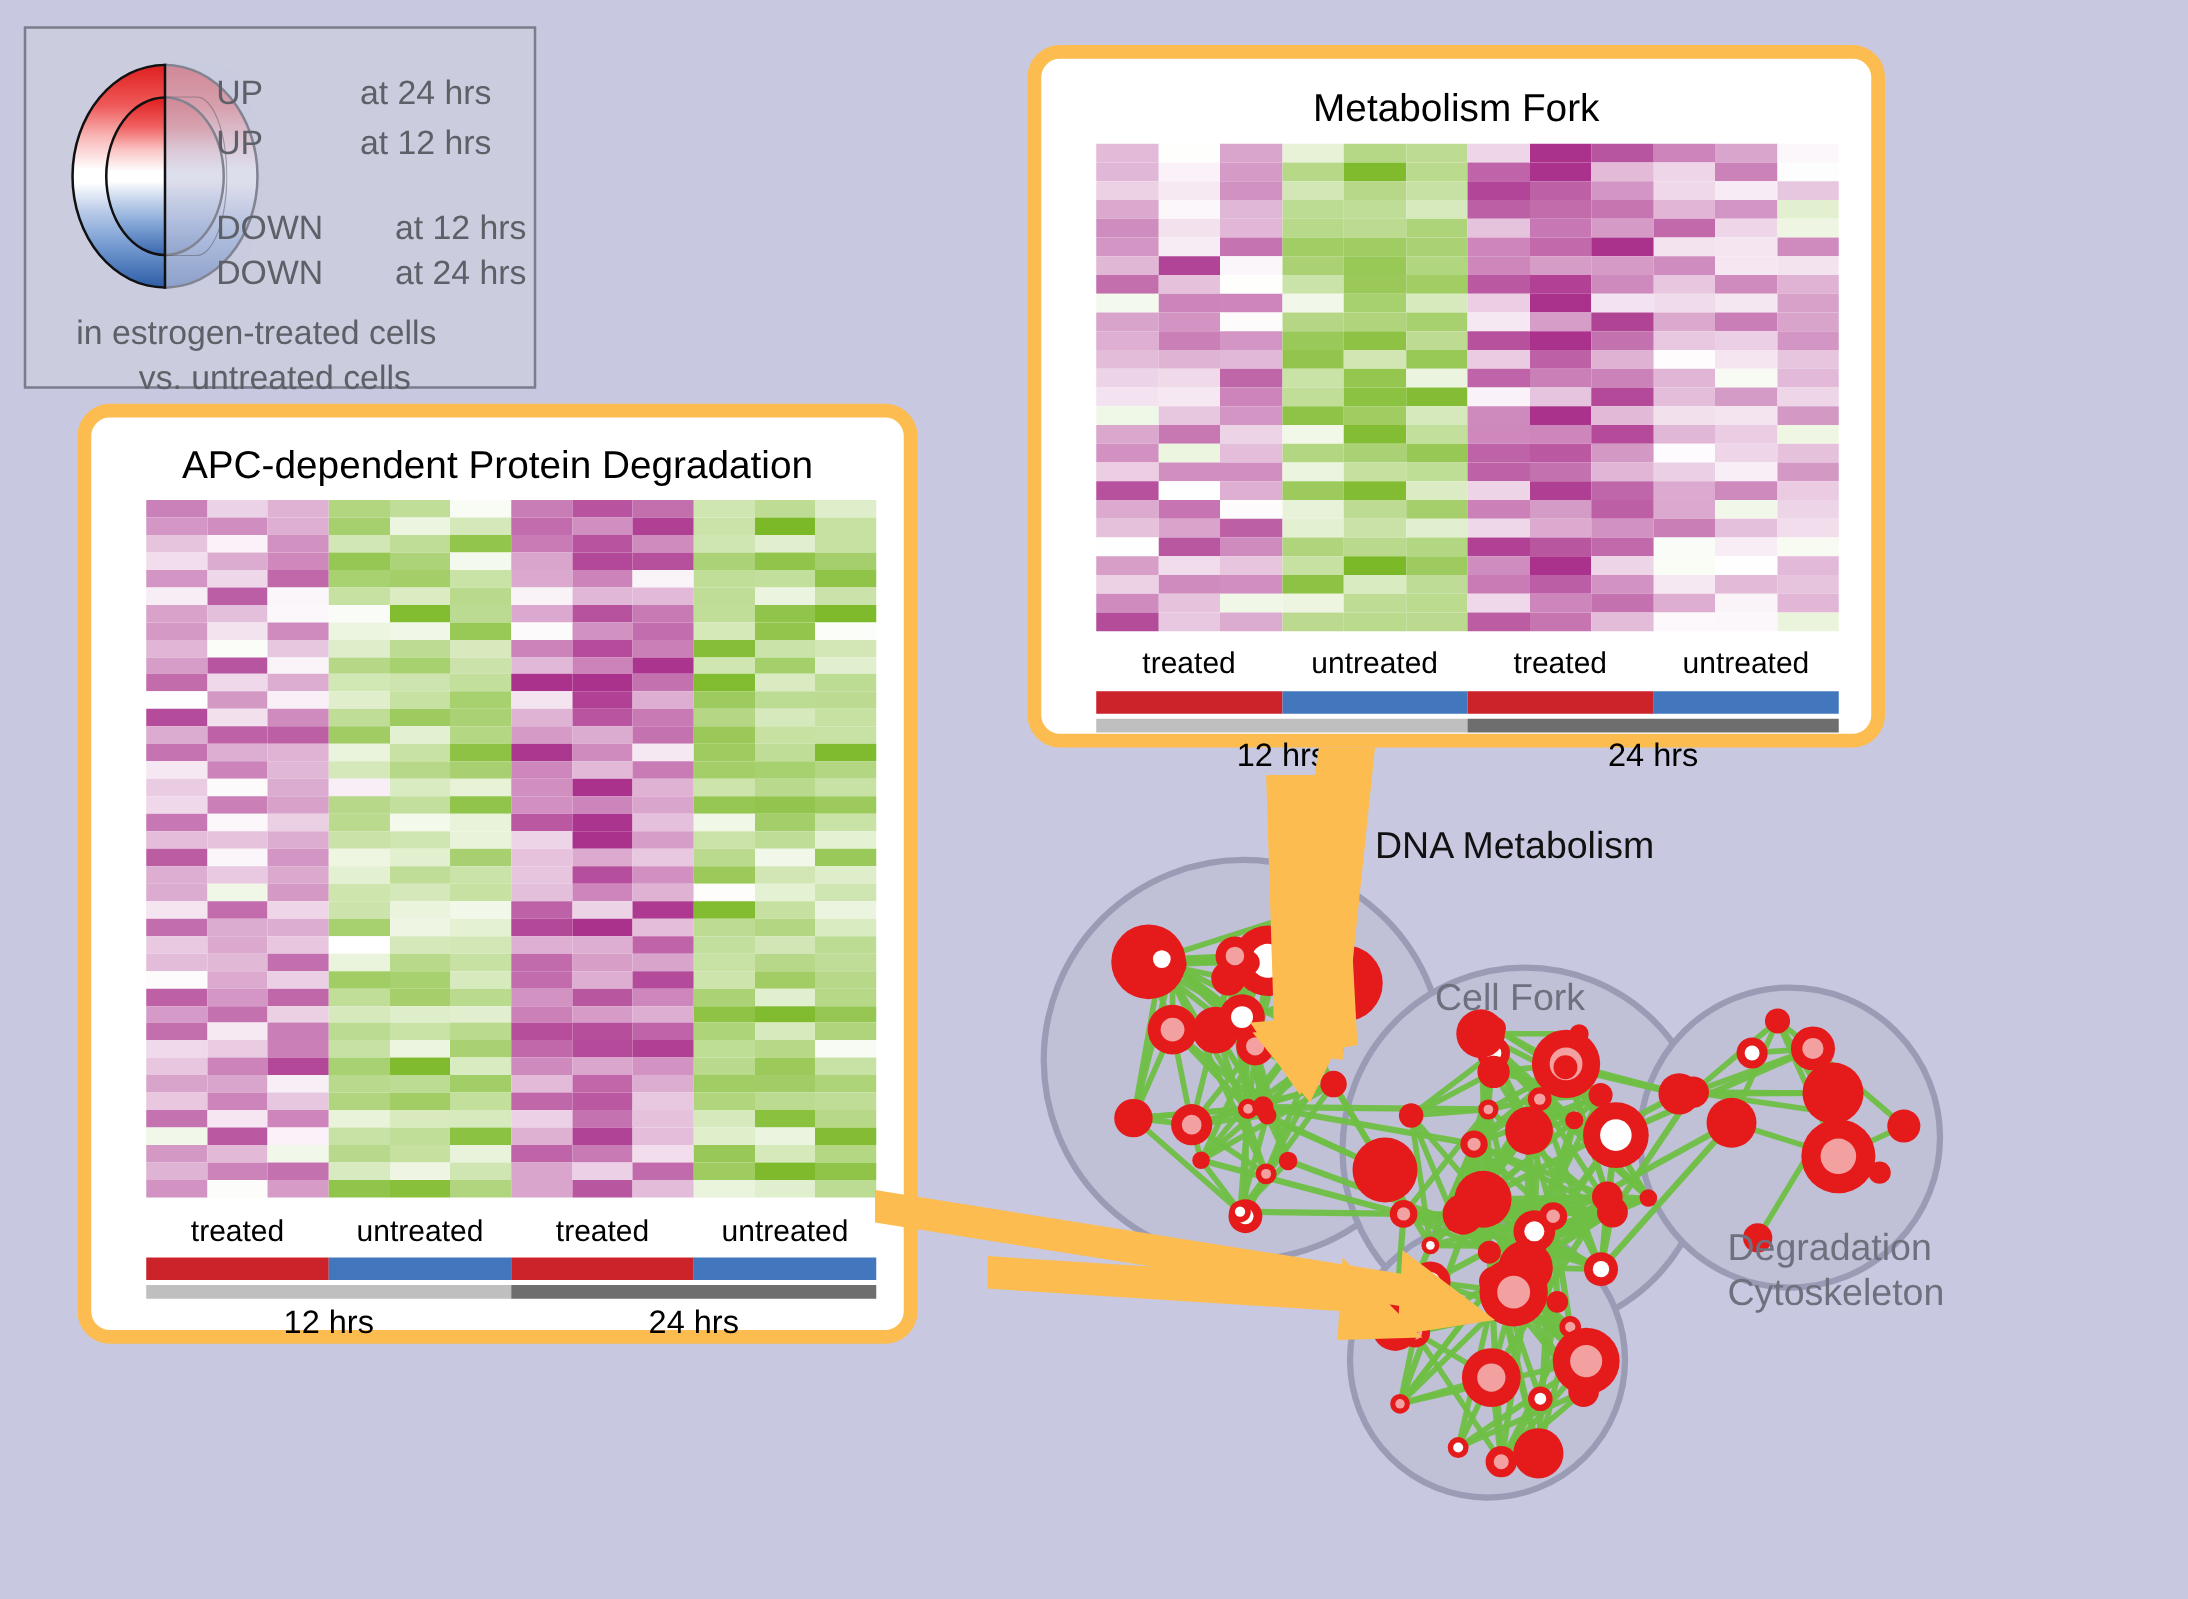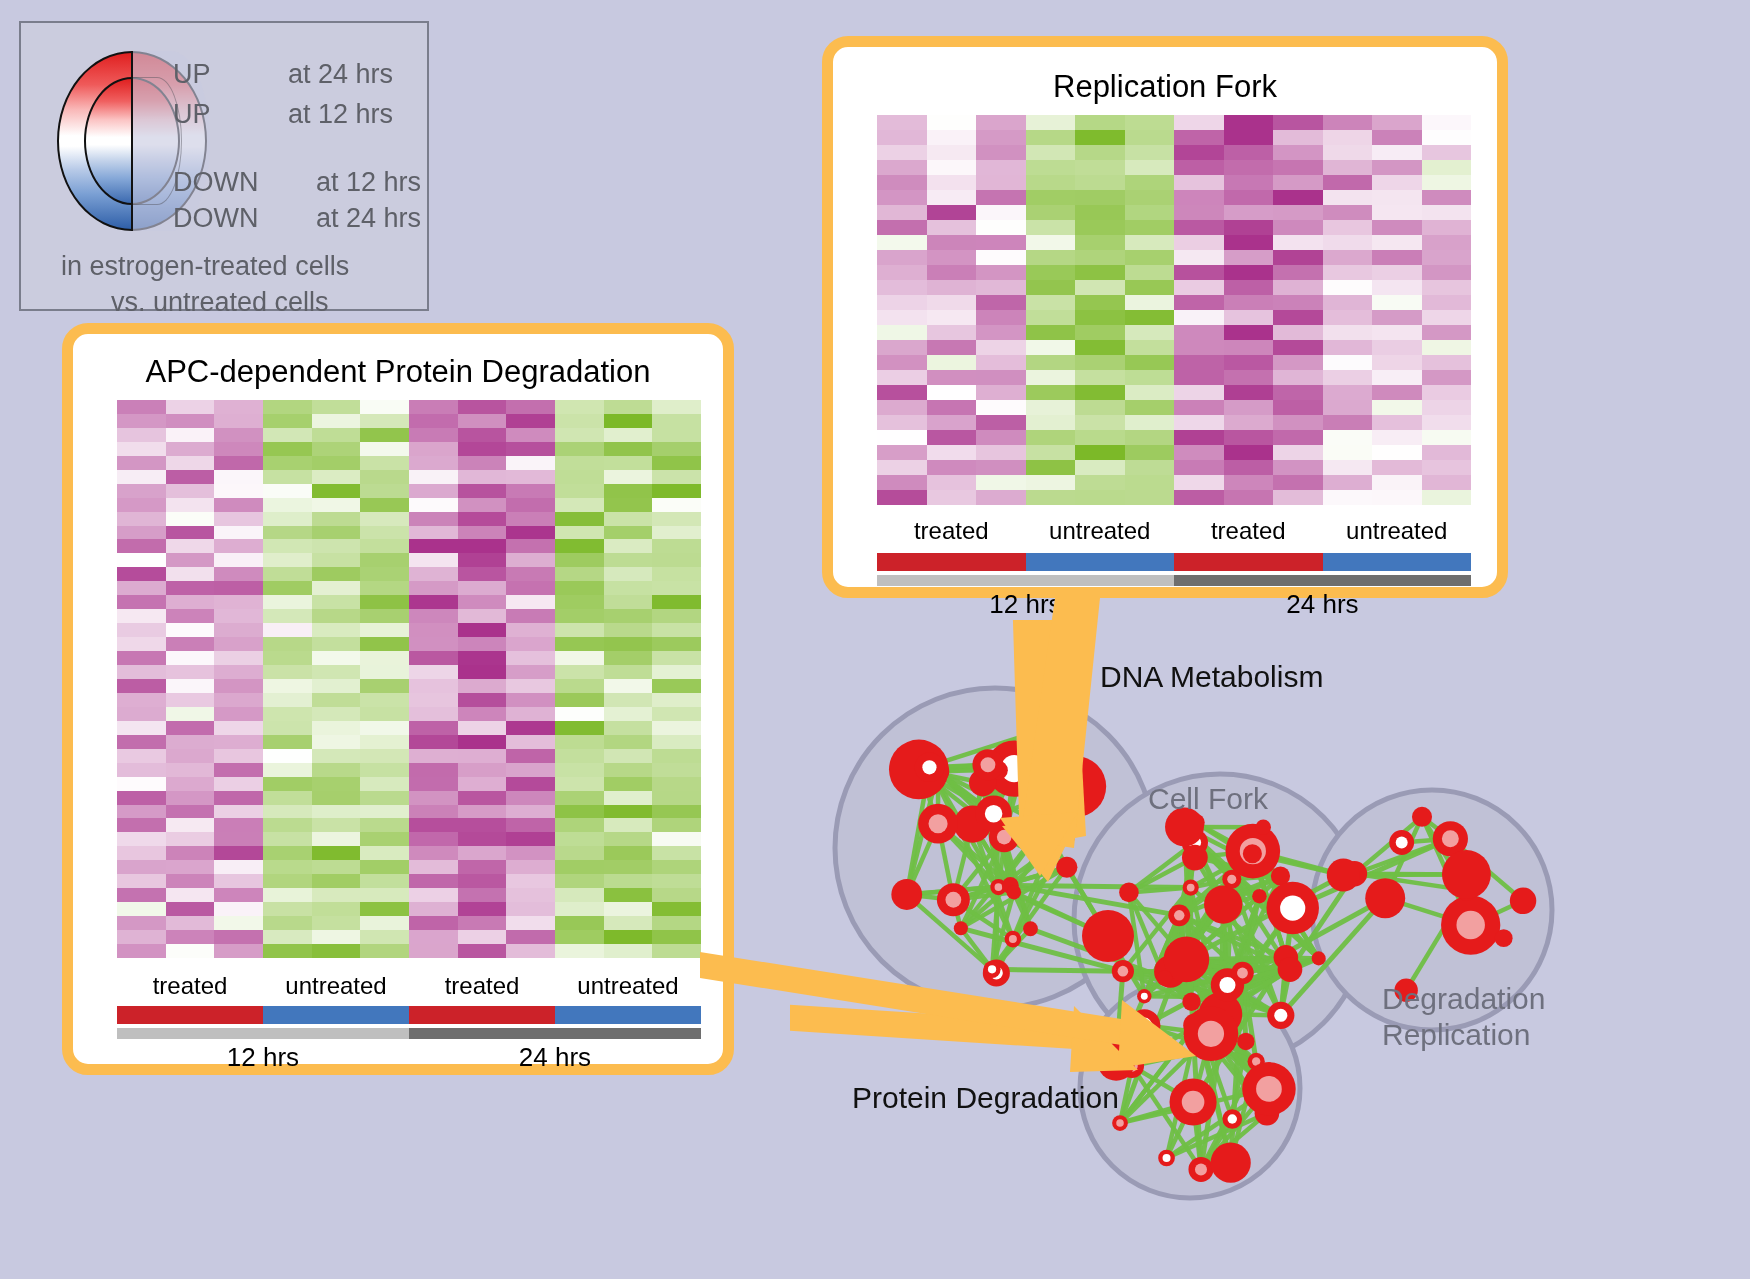--- a/index.html
+++ b/index.html
@@ -121,21 +121,21 @@
     <span class="leg-txt" id="lg-dn12">DOWN</span>
     <span class="leg-txt" id="lg-at12b">at 12 hrs</span>
     <span class="leg-txt" id="lg-dn24">DOWN</span>
     <span class="leg-txt" id="lg-at24b">at 24 hrs</span>
     <span class="leg-txt" id="lg-sub1">in estrogen-treated cells</span>
     <span class="leg-txt" id="lg-sub2">vs. untreated cells</span>
   </div>
 
 
   <div class="panel" id="panel-rf">
-    <div class="panel-title" id="rf-title">Replication Fork</div>
+    <div class="panel-title" id="rf-title">Metabolism Fork</div>
     <div class="hm" id="rf-hm" style="grid-template-columns: repeat(12, 1fr); grid-template-rows: repeat(26, 1fr);">
         <div style="background: rgb(227, 187, 217);"></div>
         <div style="background: rgb(254, 254, 253);"></div>
         <div style="background: rgb(218, 165, 204);"></div>
         <div style="background: rgb(231, 242, 215);"></div>
         <div style="background: rgb(181, 216, 134);"></div>
         <div style="background: rgb(189, 220, 146);"></div>
         <div style="background: rgb(238, 214, 232);"></div>
         <div style="background: rgb(170, 50, 140);"></div>
         <div style="background: rgb(184, 85, 160);"></div>
@@ -1446,22 +1446,21 @@
       <g>
         <path d="M 208 -480 L 258 -480 L 296 216 L 230 228 Z" fill="#fcbc4f"></path>
         <path d="M 212 206 L 288 200 L 258 262 Z" fill="#fcbc4f"></path>
         <path d="M -860 330 L -860 356 L 300 430 L 300 404 Z" fill="#fcbc4f"></path>
         <path d="M 284 386 L 348 450 L 280 452 Z" fill="#fcbc4f"></path>
       </g>
     </svg>
     <span class="cluster-label" id="lbl-dna">DNA Metabolism</span>
     <span class="cluster-label" id="lbl-cc">Cell Fork</span>
     <span class="cluster-label" id="lbl-mt1">Degradation</span>
-    <span class="cluster-label" id="lbl-mt2">Replication</span>
-    <span class="cluster-label" id="lbl-ub2">Protein Degradation</span>
+    <span class="cluster-label" id="lbl-mt2">Cytoskeleton</span>
   </div>
 
   <svg style="position:absolute;left:0;top:0;width:1750px;height:1279px;pointer-events:none;">
     <path d="M 1055 598 L 1100 598 L 1074 848 L 1020 840 Z" fill="#fcbc4f"></path>
     <polygon points="1000,818 1078,812 1040,876" fill="#fcbc4f"></polygon>
     <path d="M 700 952 L 700 978 L 1140 1048 L 1140 1022 Z" fill="#fcbc4f"></path>
     <polygon points="1122,1000 1196,1056 1118,1068" fill="#fcbc4f"></polygon>
   </svg>
 
 </div>

